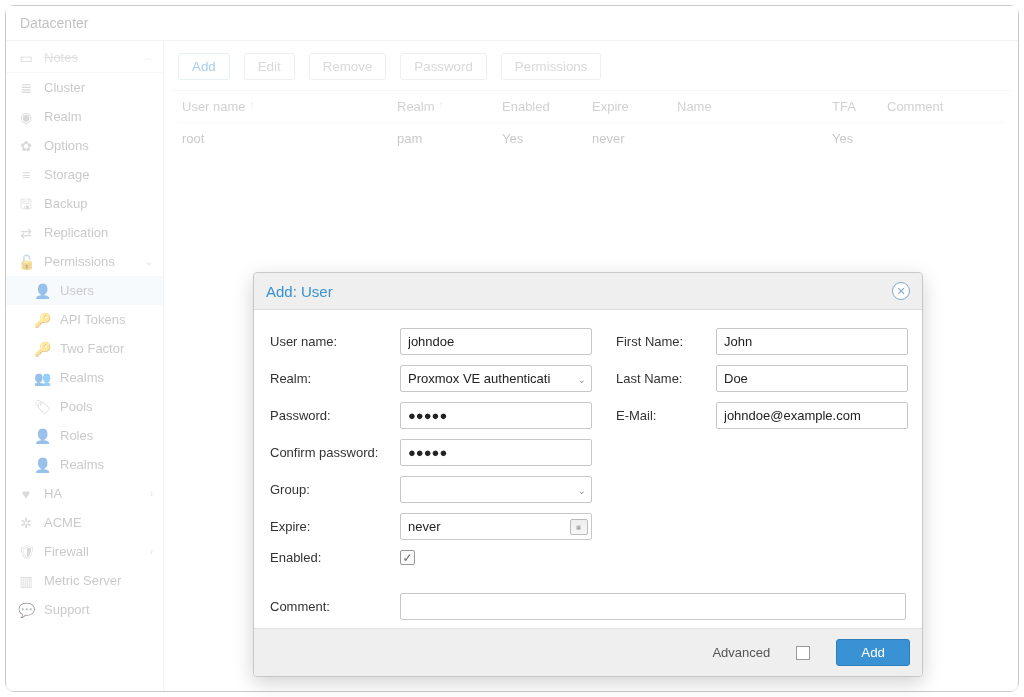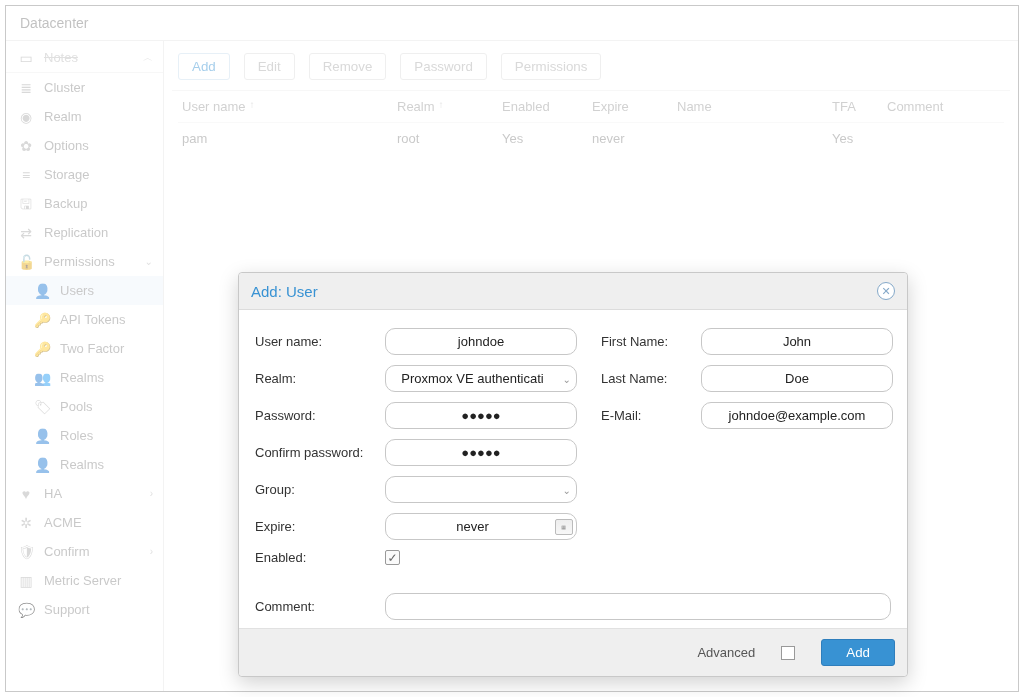--- a/index.html
+++ b/index.html
@@ -10,21 +10,21 @@
     background: #fff;
     width: 1024px;
     height: 697px;
     overflow: hidden;
     position: relative;
   }
   .app-frame {
     position: absolute;
     inset: 5px;
     border: 1px solid #c9c9c9;
-    border-radius: 0;
+    border-radius: 9px;
     background: #fff;
     display: flex;
     flex-direction: column;
   }
   .header {
     padding: 9px 14px;
     font-size: 14px;
     color: #777;
     border-bottom: 1px solid #e5e5e5;
     background: #fff;
@@ -90,21 +90,21 @@
   .dim {
     position: absolute;
     inset: 0;
     background: rgba(255,255,255,0.55);
     pointer-events: none;
   }
 
   
   .dialog {
     position: absolute;
-    left: 238px;
+    left: 253px;
     top: 272px;
     width: 670px;
     background: #fff;
     border: 1px solid #c8c8c8;
     border-radius: 4px;
     box-shadow: 0 6px 20px rgba(0,0,0,0.18);
     display: flex;
     flex-direction: column;
   }
   .dlg-header {
@@ -128,26 +128,25 @@
   .dlg-body {
     padding: 18px 16px 8px 16px;
   }
   .cols { display: flex; gap: 24px; }
   .col { flex: 1; display: flex; flex-direction: column; gap: 10px; }
   .frow { display: flex; align-items: center; }
   .flabel { width: 130px; color: #333; }
   .finput {
     flex: 1;
     border: 1px solid #c7c7c7;
-    border-radius: 10px;
+    border-radius: 2px;
     padding: 5px 7px;
     font-size: 13px;
     color: #222;
     background: #fff;
-    text-align: center;
   }
   .select-wrap { position: relative; flex: 1; display: flex; }
   .select-wrap .finput { width: 100%; padding-right: 24px; }
   .select-arrow {
     position: absolute; right: 6px; top: 50%; transform: translateY(-50%);
     color: #999; font-size: 10px; pointer-events: none;
   }
   .date-wrap .date-ico {
     position: absolute; right: 4px; top: 50%; transform: translateY(-50%);
     width: 18px; height: 16px; border: 1px solid #bbb; border-radius: 2px;
@@ -265,21 +264,21 @@
         <span class="sb-ico">♥</span>
         <span class="lbl">HA</span>
         <span class="chev">›</span>
       </div>
       <div class="sb-item">
         <span class="sb-ico">✲</span>
         <span class="lbl">ACME</span>
       </div>
       <div class="sb-item">
         <span class="sb-ico">🛡</span>
-        <span class="lbl">Confirm</span>
+        <span class="lbl">Firewall</span>
         <span class="chev">›</span>
       </div>
       <div class="sb-item">
         <span class="sb-ico">▥</span>
         <span class="lbl">Metric Server</span>
       </div>
       <div class="sb-item">
         <span class="sb-ico">💬</span>
         <span class="lbl">Support</span>
       </div>
@@ -303,22 +302,22 @@
               <span>Realm</span>
               <span class="sort-arrow">↑</span>
             </div>
           <div class="th">Enabled</div>
           <div class="th">Expire</div>
           <div class="th">Name</div>
           <div class="th">TFA</div>
           <div class="th">Comment</div>
         </div>
         <div class="trow">
+          <div class="td">root</div>
           <div class="td">pam</div>
-          <div class="td">root</div>
           <div class="td">Yes</div>
           <div class="td">never</div>
           <div class="td"></div>
           <div class="td">Yes</div>
           <div class="td"></div>
         </div>
       </div>
     </div>
   </div>
 

